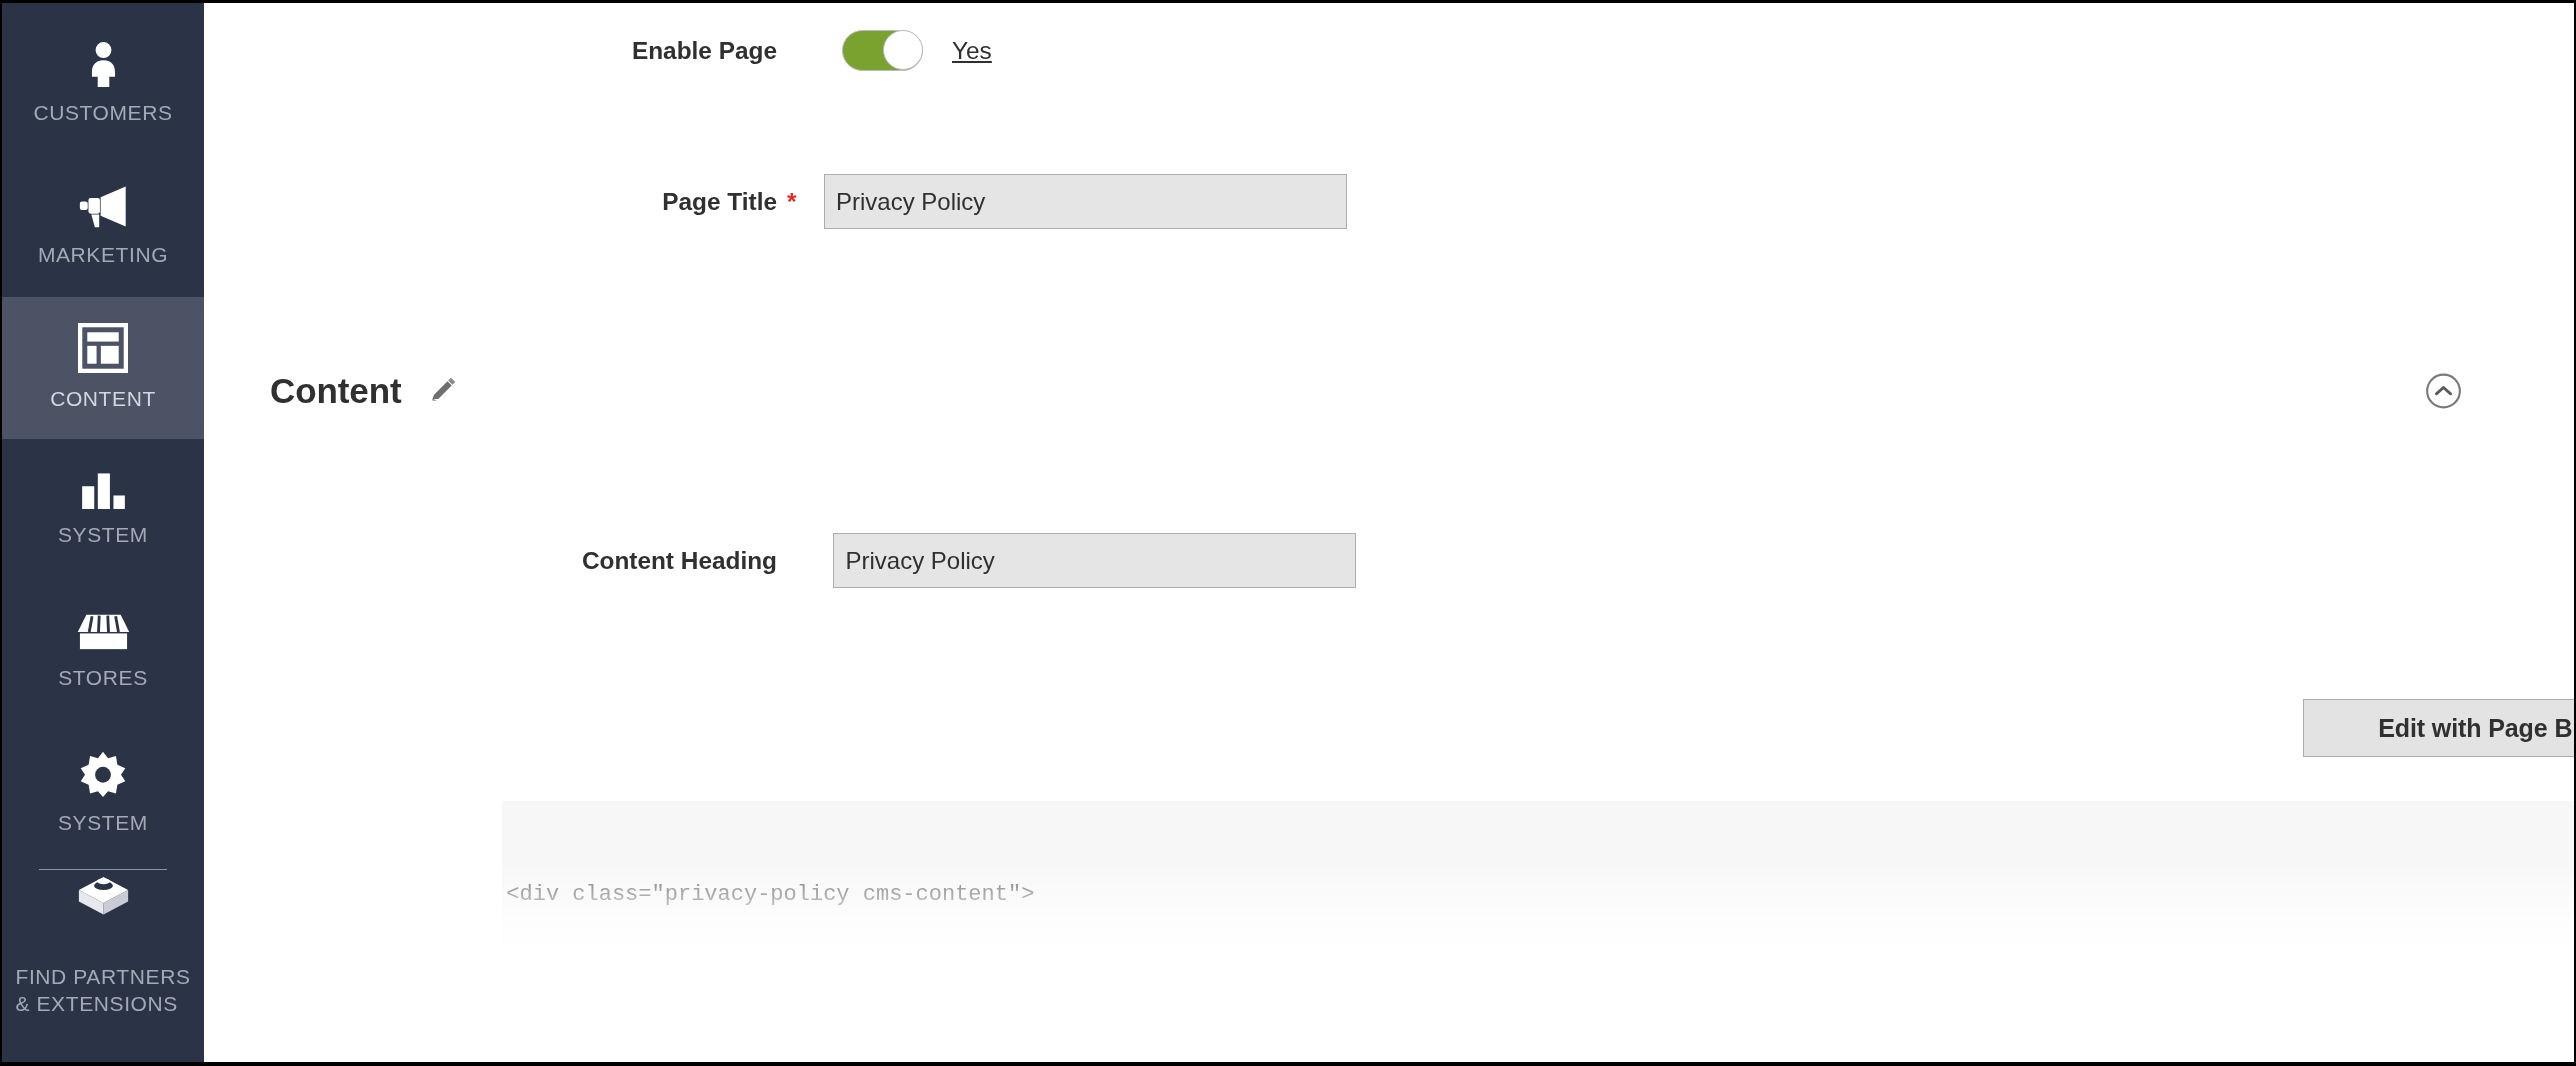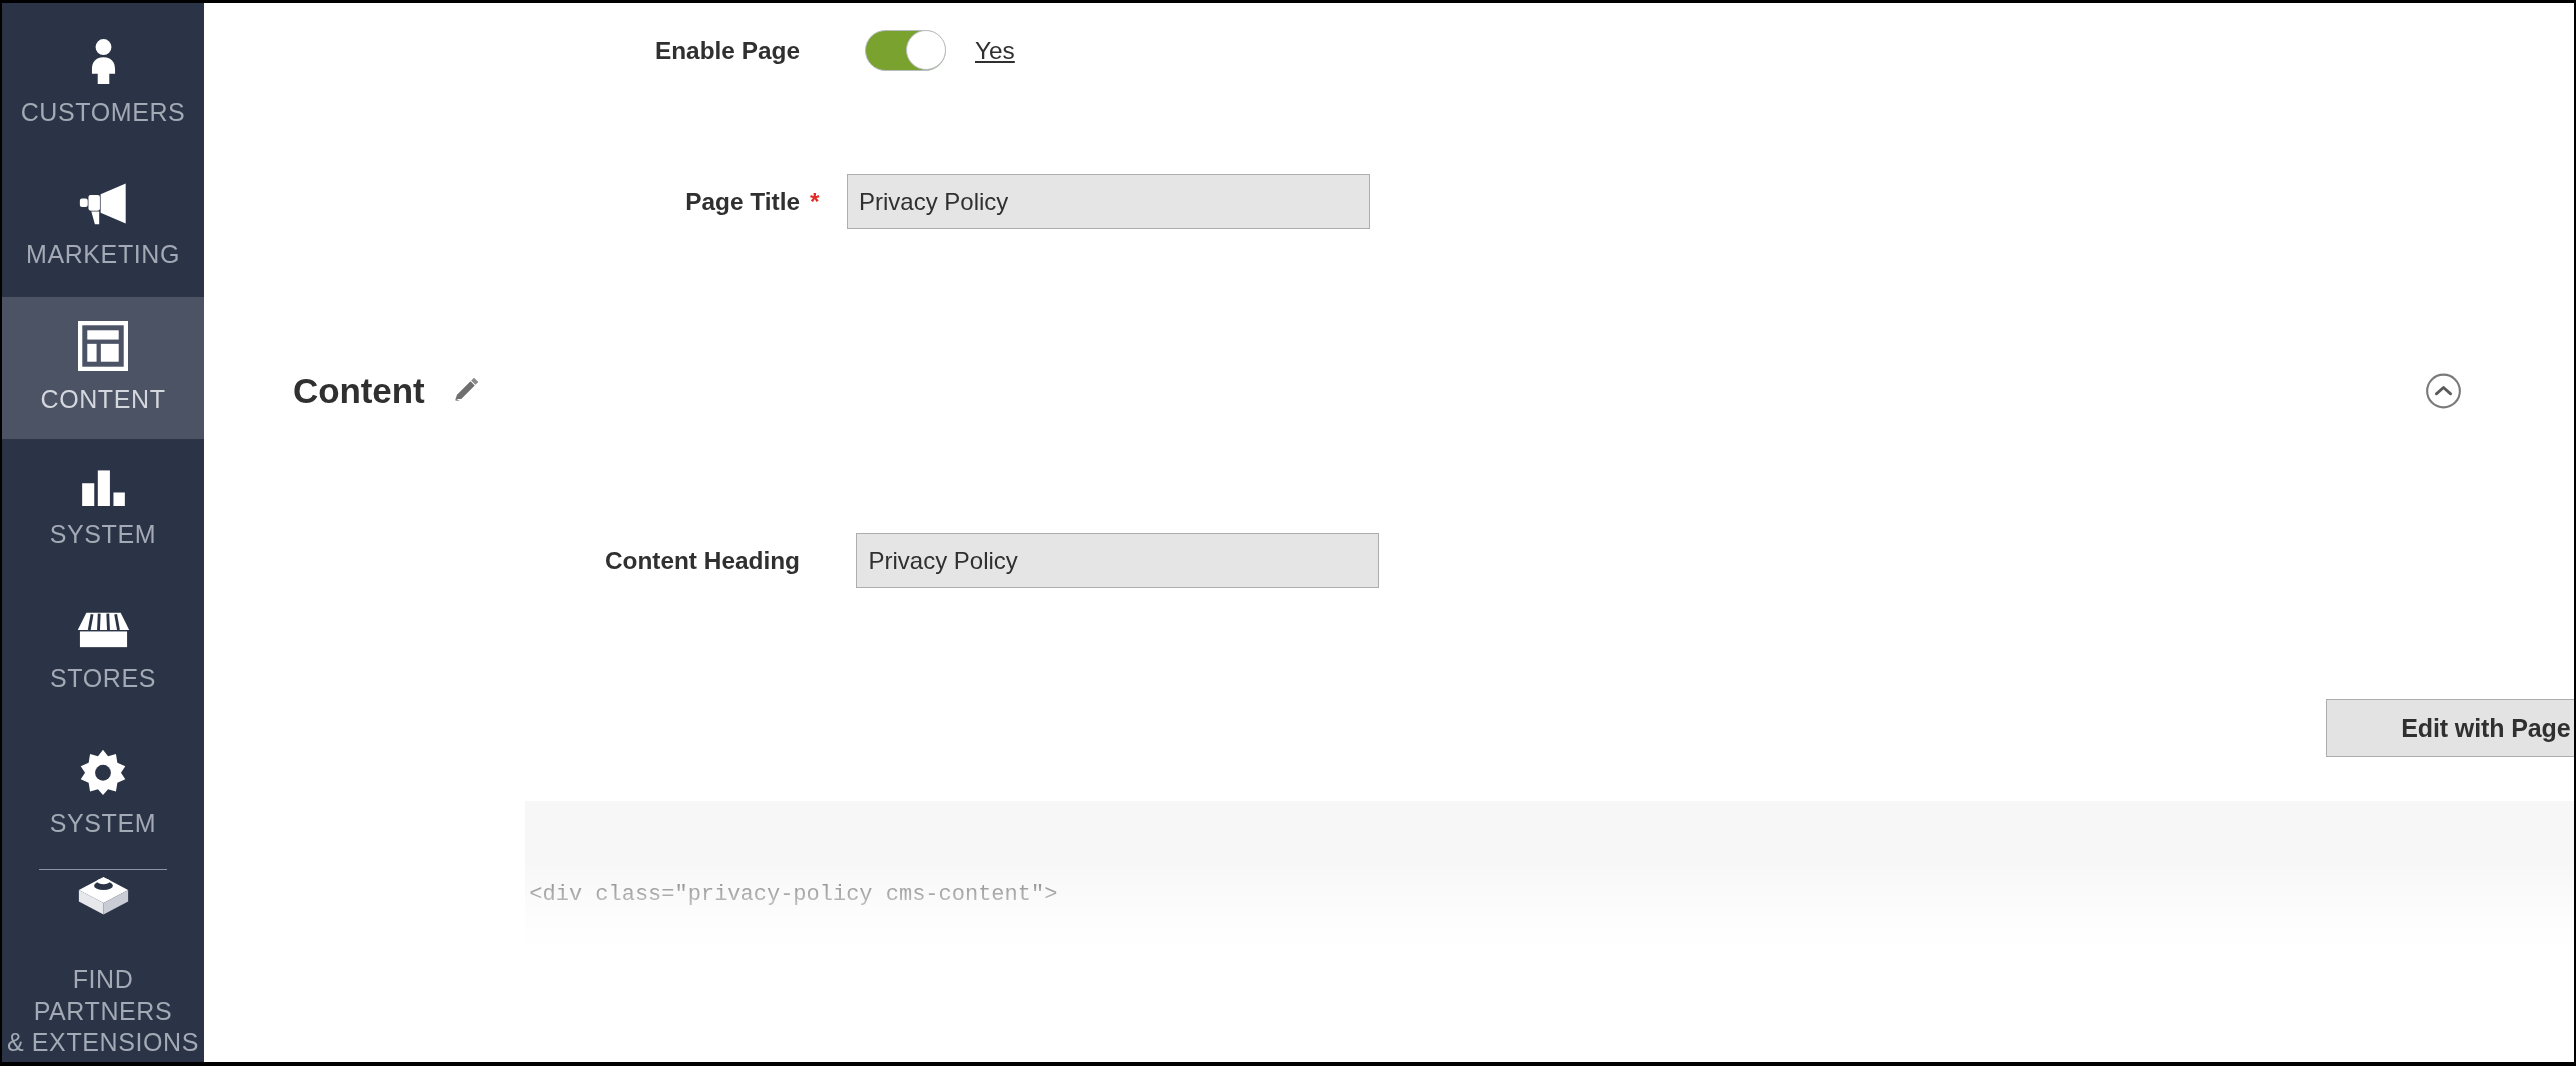--- a/index.html
+++ b/index.html
@@ -54,41 +54,39 @@
   .nav-icon {
     display: block;
     color: #ffffff;
     margin-bottom: 13px;
     line-height: 0;
   }
   .nav-icon svg { display: block; }
 
   .nav-label {
     color: #a3a9b5;
-    font-size: 25px;
+    font-size: 21px;
     letter-spacing: 0.6px;
-    text-align: center;
     line-height: 1.26;
     font-family: "Liberation Sans", sans-serif;
   }
   .nav-item.active .nav-label { color: #d4d7de; }
 
   .nav-sep {
     height: 0.7px;
     background: #8f96a3;
     margin: 4.3px 37px 4.3px 37px;
   }
 
   
   #main {
     flex: 1 1 auto;
     position: relative;
     background: #ffffff;
     overflow: hidden;
-    margin-left: 23px;
   }
 
   .field-row {
     position: absolute;
     display: flex;
     align-items: center;
   }
 
   .field-label {
     font-size: 24.4px;

